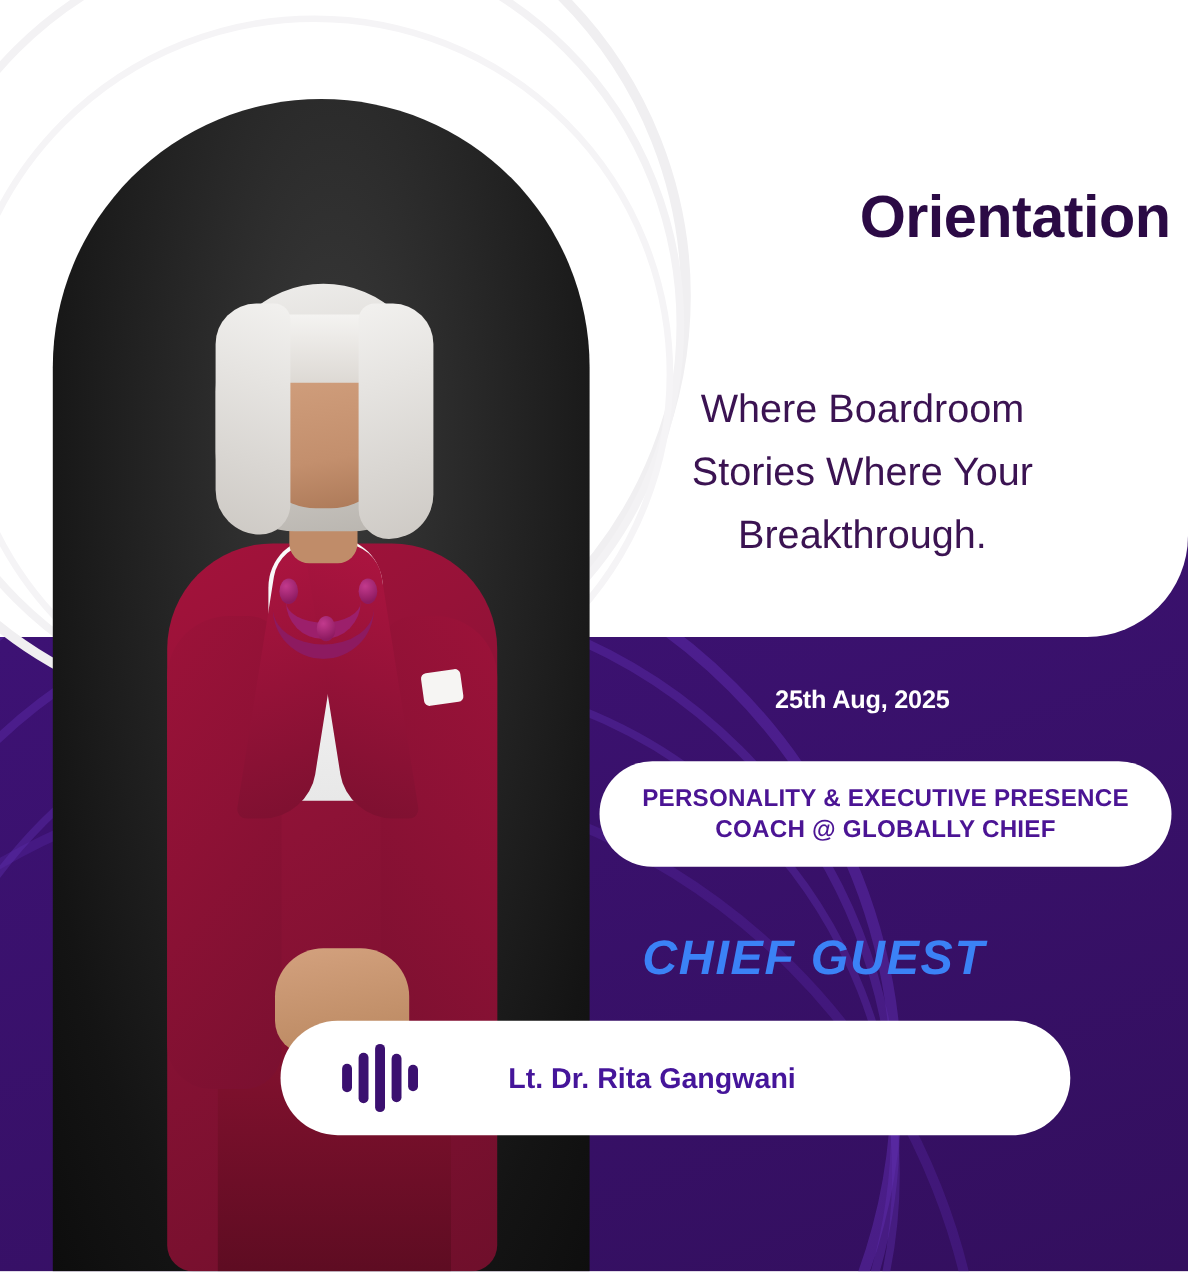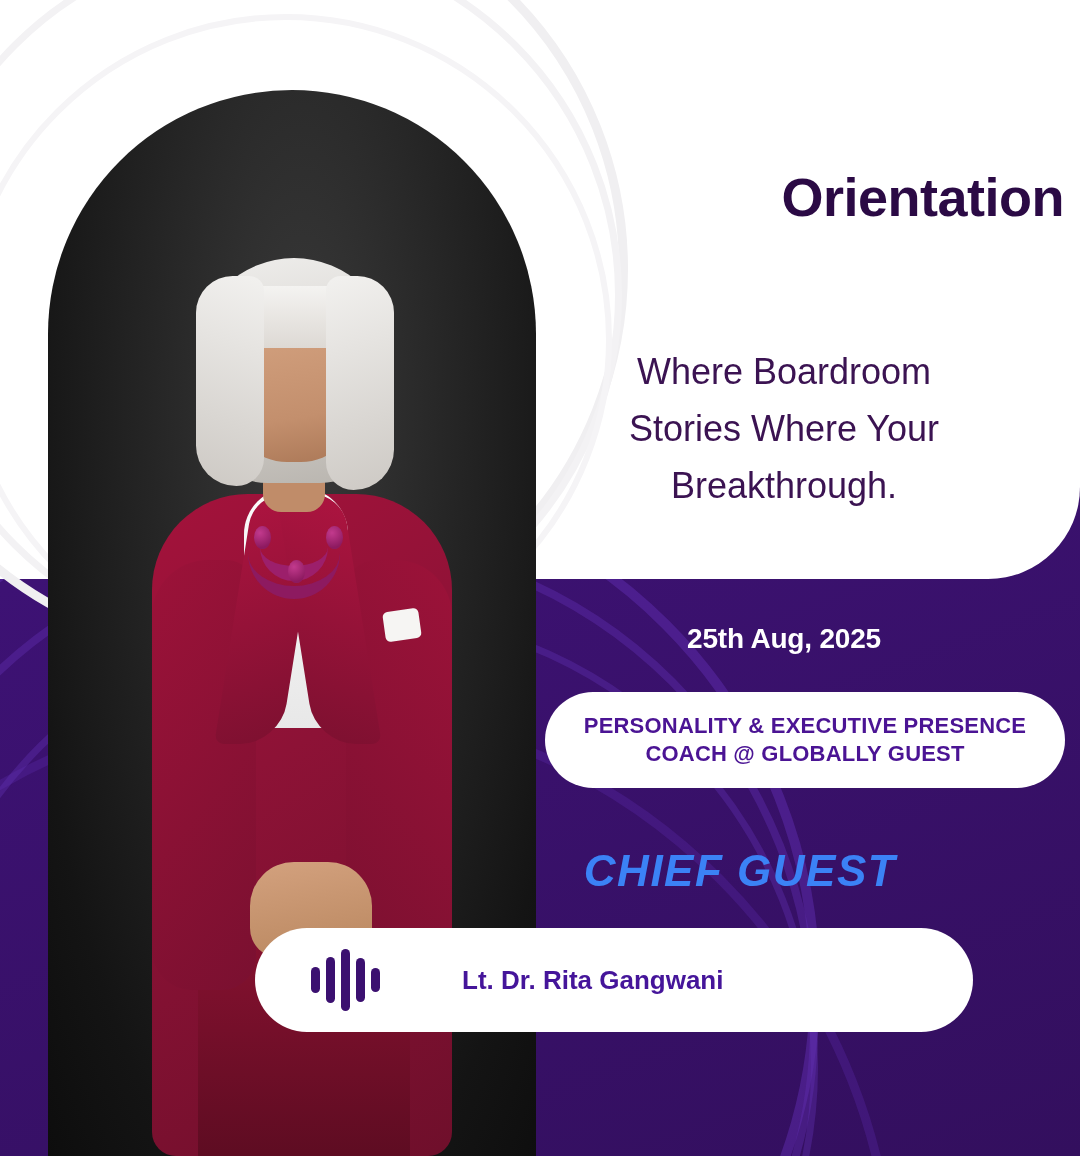--- a/index.html
+++ b/index.html
@@ -152,21 +152,21 @@
     font-size:54px;line-height:1.08;font-weight:700;letter-spacing:-0.5px;margin-top:20px;
   }
   .subtitle{
     position:absolute;left:560px;top:328px;width:448px;
     text-align:center;color:#3b1352;
     font-size:36px;line-height:1.58;font-weight:400;margin-top:16px;
   }
   .date{
     position:absolute;left:546px;top:623px;width:476px;
     text-align:center;color:#ffffff;
-    font-size:28px;font-weight:700;letter-spacing:-0.2px;
+    font-size:23px;font-weight:700;letter-spacing:-0.2px;
   }
 
   .pill{
     position:absolute;background:#ffffff;border-radius:999px;
     display:flex;align-items:center;justify-content:center;
   }
   .pill-role{
     left:545px;top:692px;width:520px;height:96px;
     flex-direction:column;line-height:1.26;
   }
@@ -244,21 +244,21 @@
   <div class="subtitle">
     <div>Where Boardroom</div>
     <div>Stories Where Your</div>
     <div>Breakthrough.</div>
   </div>
 
   <div class="date">25th Aug, 2025</div>
 
   <div class="pill pill-role">
     <span>PERSONALITY &amp; EXECUTIVE PRESENCE</span>
-    <span>COACH @ GLOBALLY GUEST</span>
+    <span>COACH @ GLOBALLY CHIEF</span>
   </div>
 
   <div class="chief-guest">CHIEF GUEST</div>
 
   <div class="pill pill-name">
     <span class="wave">
       <i></i>
         <i></i>
         <i></i>
         <i></i>

